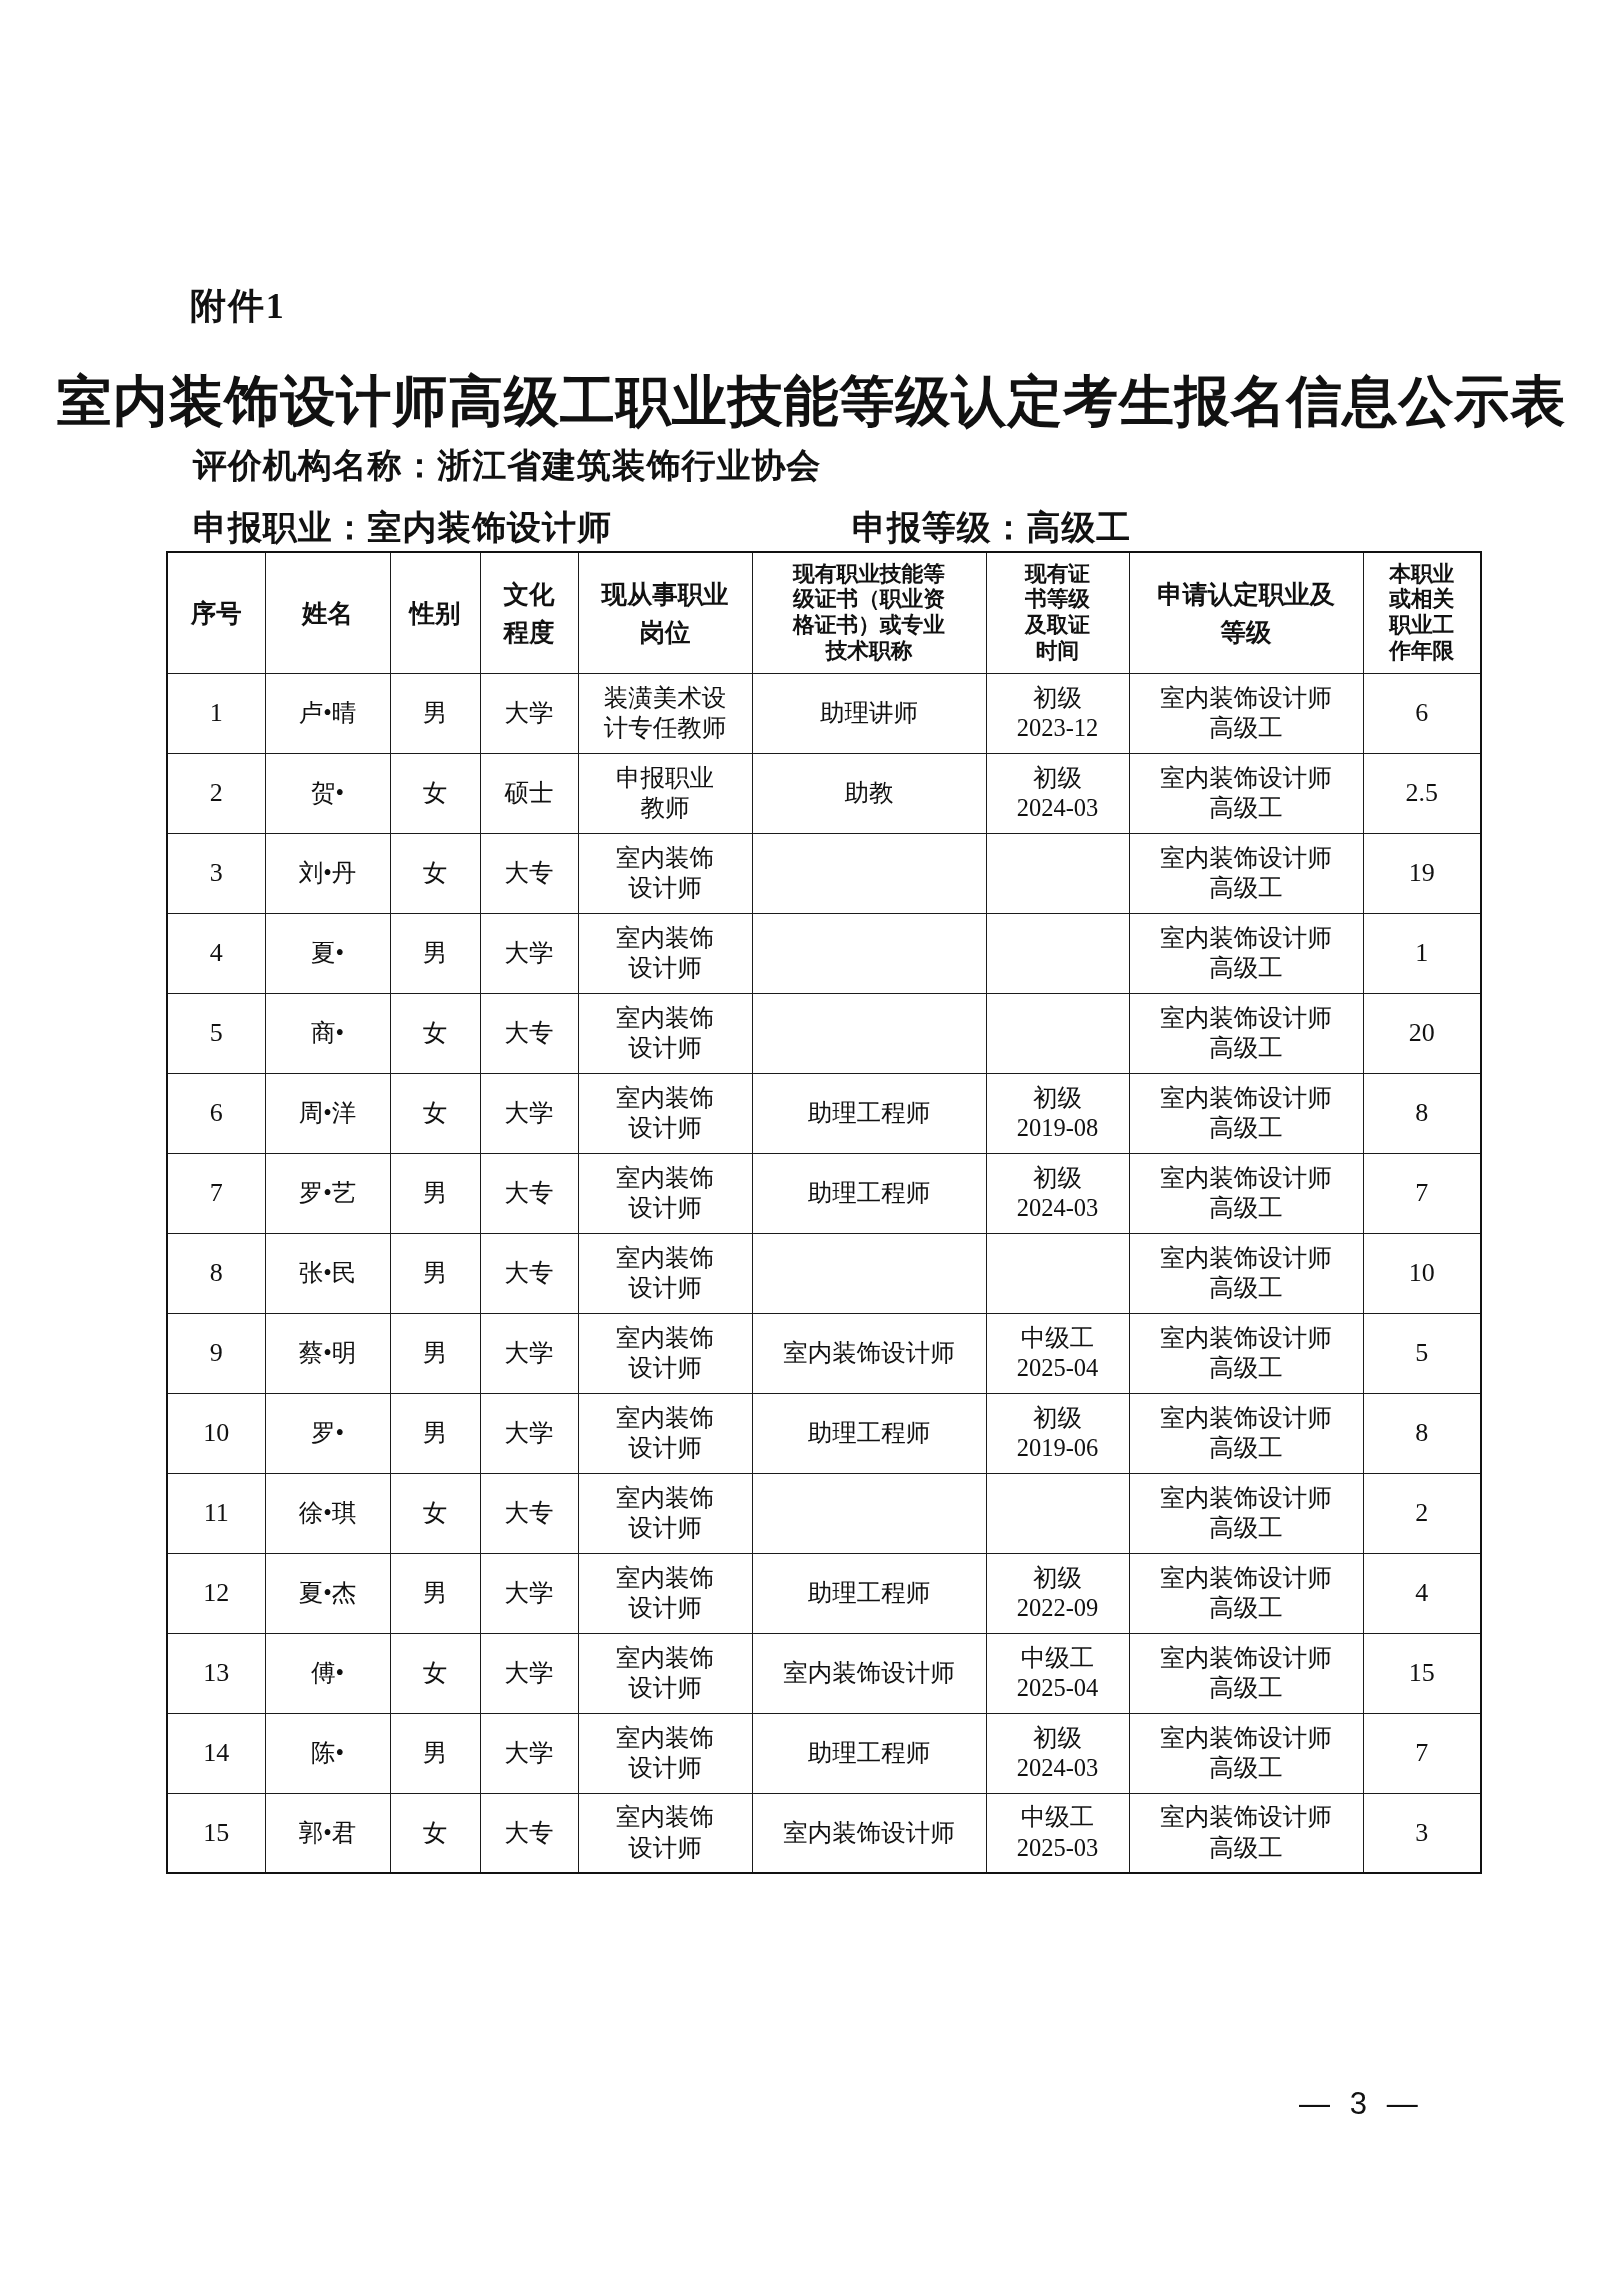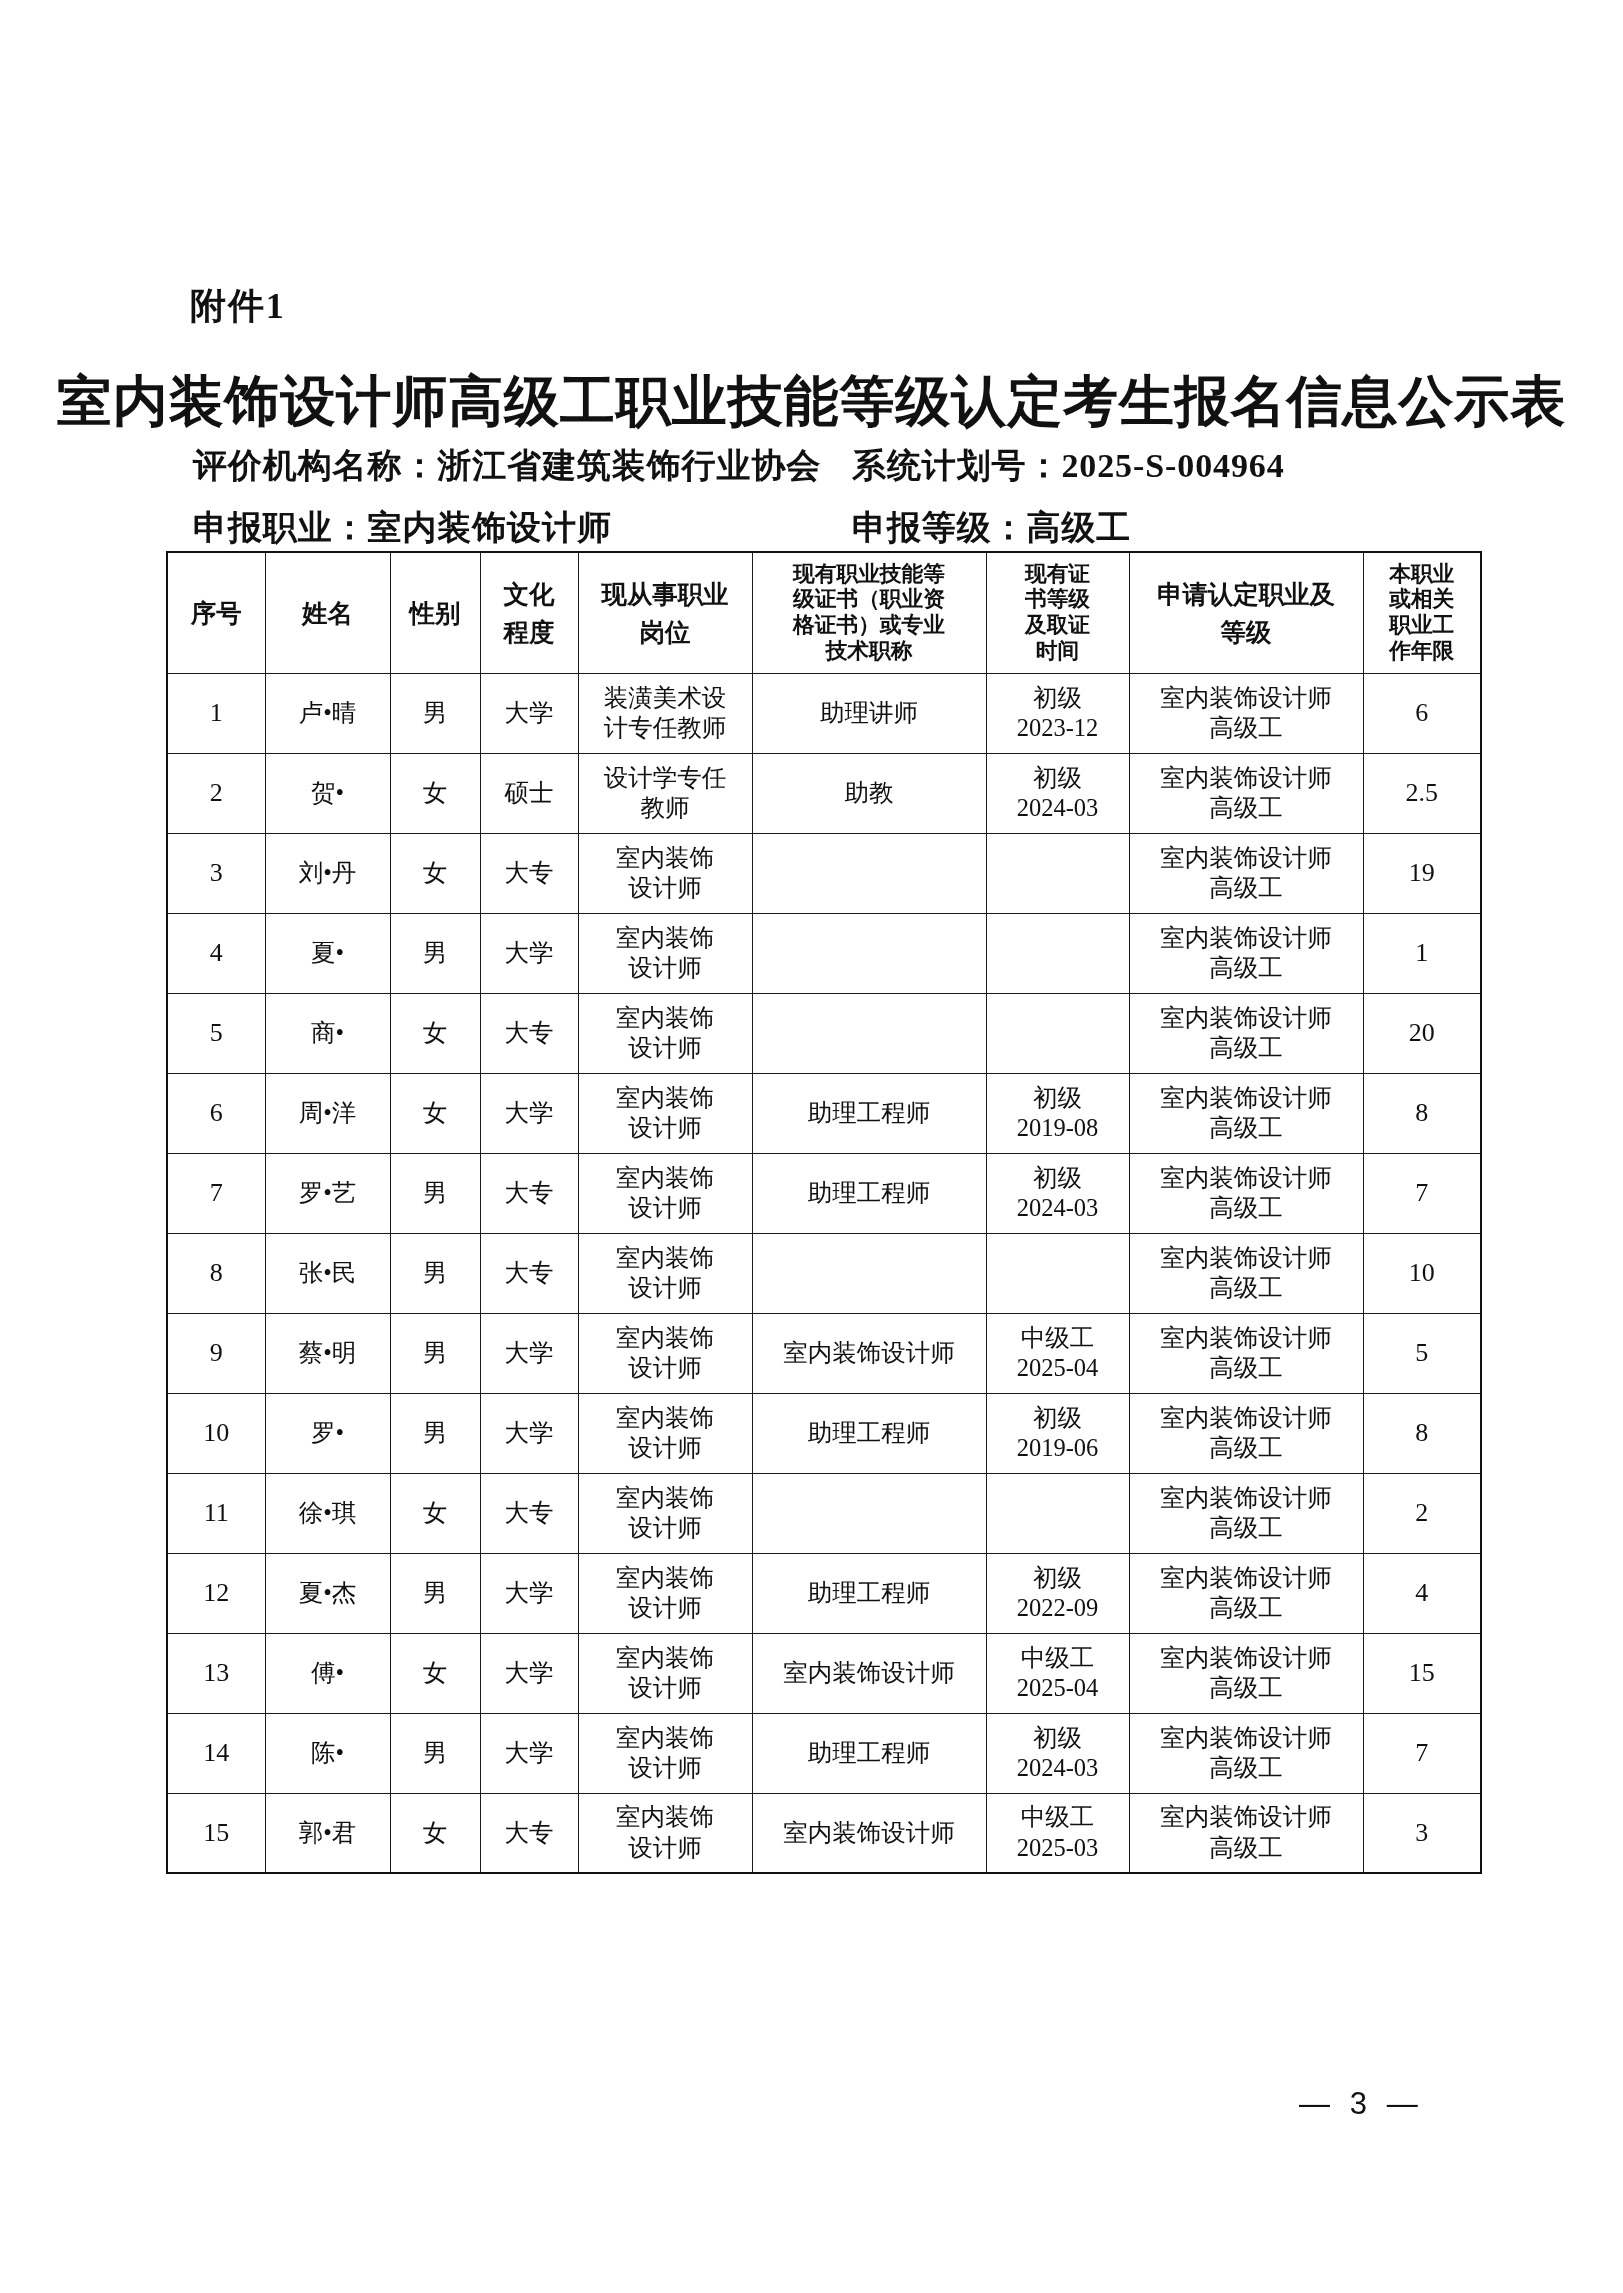--- a/index.html
+++ b/index.html
@@ -67,21 +67,20 @@
 <body>
 
 <div class="page">
 
   <div class="attachment">附件1</div>
 
   <div class="doc-title">室内装饰设计师高级工职业技能等级认定考生报名信息公示表</div>
 
   <div class="meta meta-row1">
     <div class="left">评价机构名称：浙江省建筑装饰行业协会</div>
-    <div class="right">系统计划号：2025-S-004964</div>
   </div>
 
   <div class="meta meta-row2">
     <div class="left">申报职业：室内装饰设计师</div>
     <div class="right">申报等级：高级工</div>
   </div>
 
   <table class="reg">
     <colgroup>
       <col class="c1">
@@ -132,21 +131,21 @@
 2023-12</td>
           <td>室内装饰设计师
 高级工</td>
           <td class="num">6</td>
         </tr>
         <tr>
           <td class="num">2</td>
           <td>贺•</td>
           <td>女</td>
           <td>硕士</td>
-          <td>设计学专任
+          <td>申报职业
 教师</td>
           <td>助教</td>
           <td>初级
 2024-03</td>
           <td>室内装饰设计师
 高级工</td>
           <td class="num">2.5</td>
         </tr>
         <tr>
           <td class="num">3</td>

